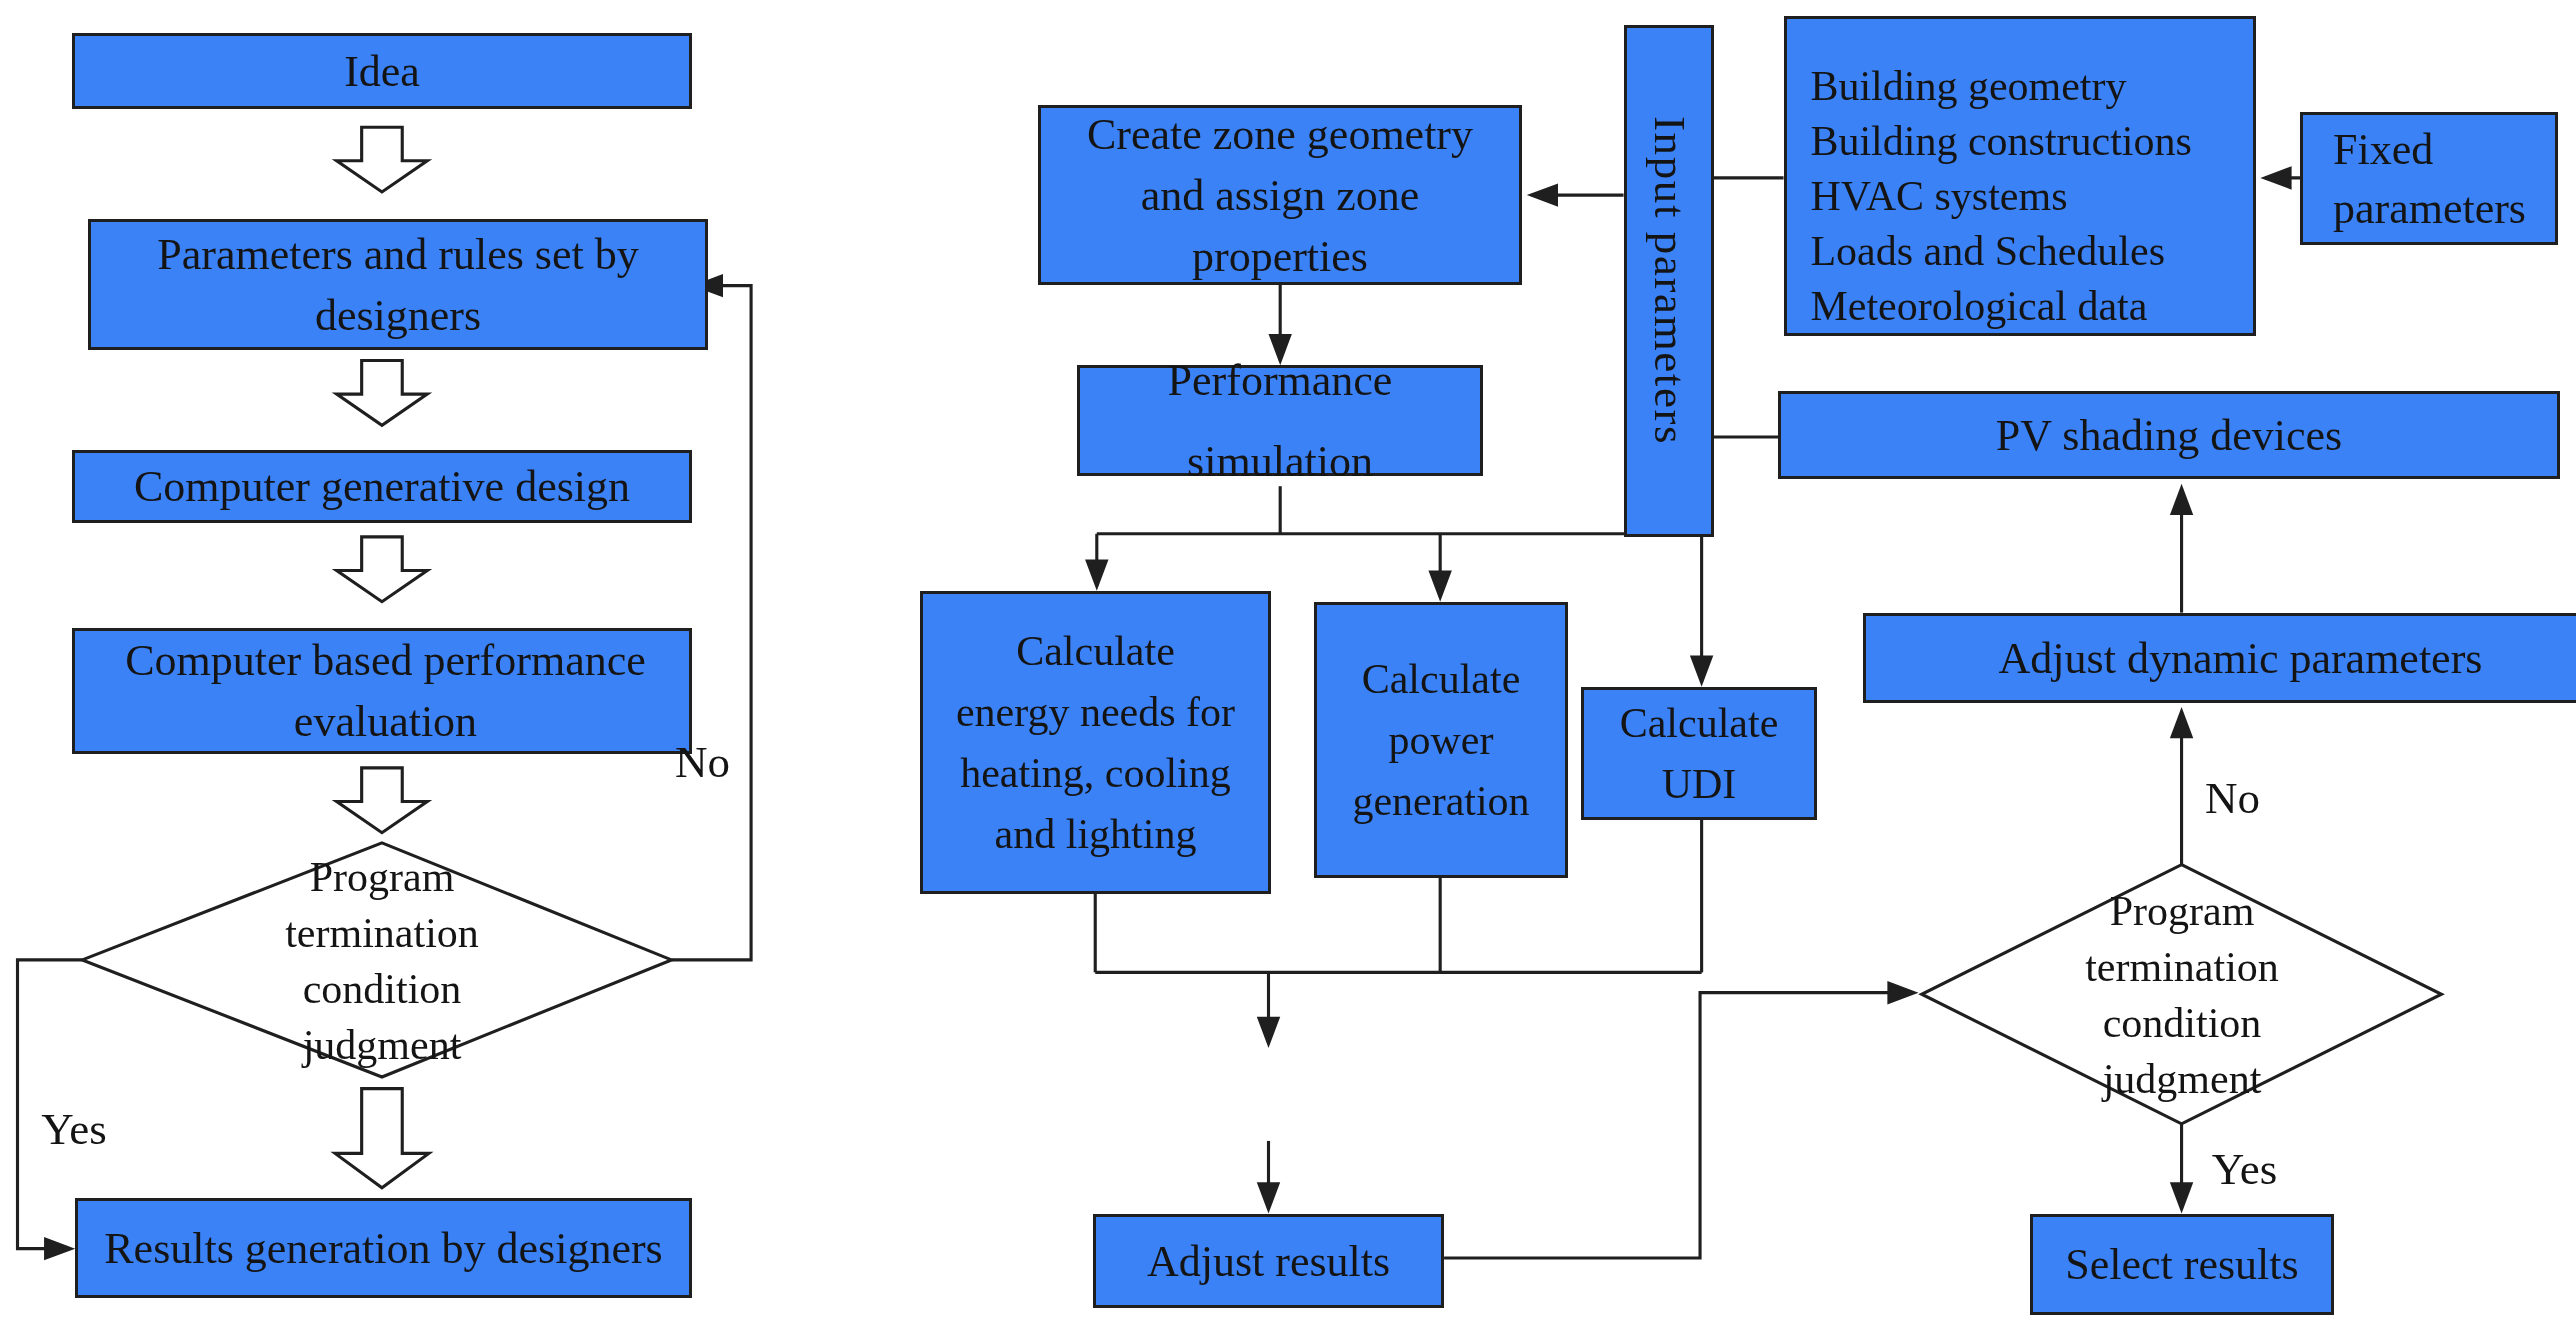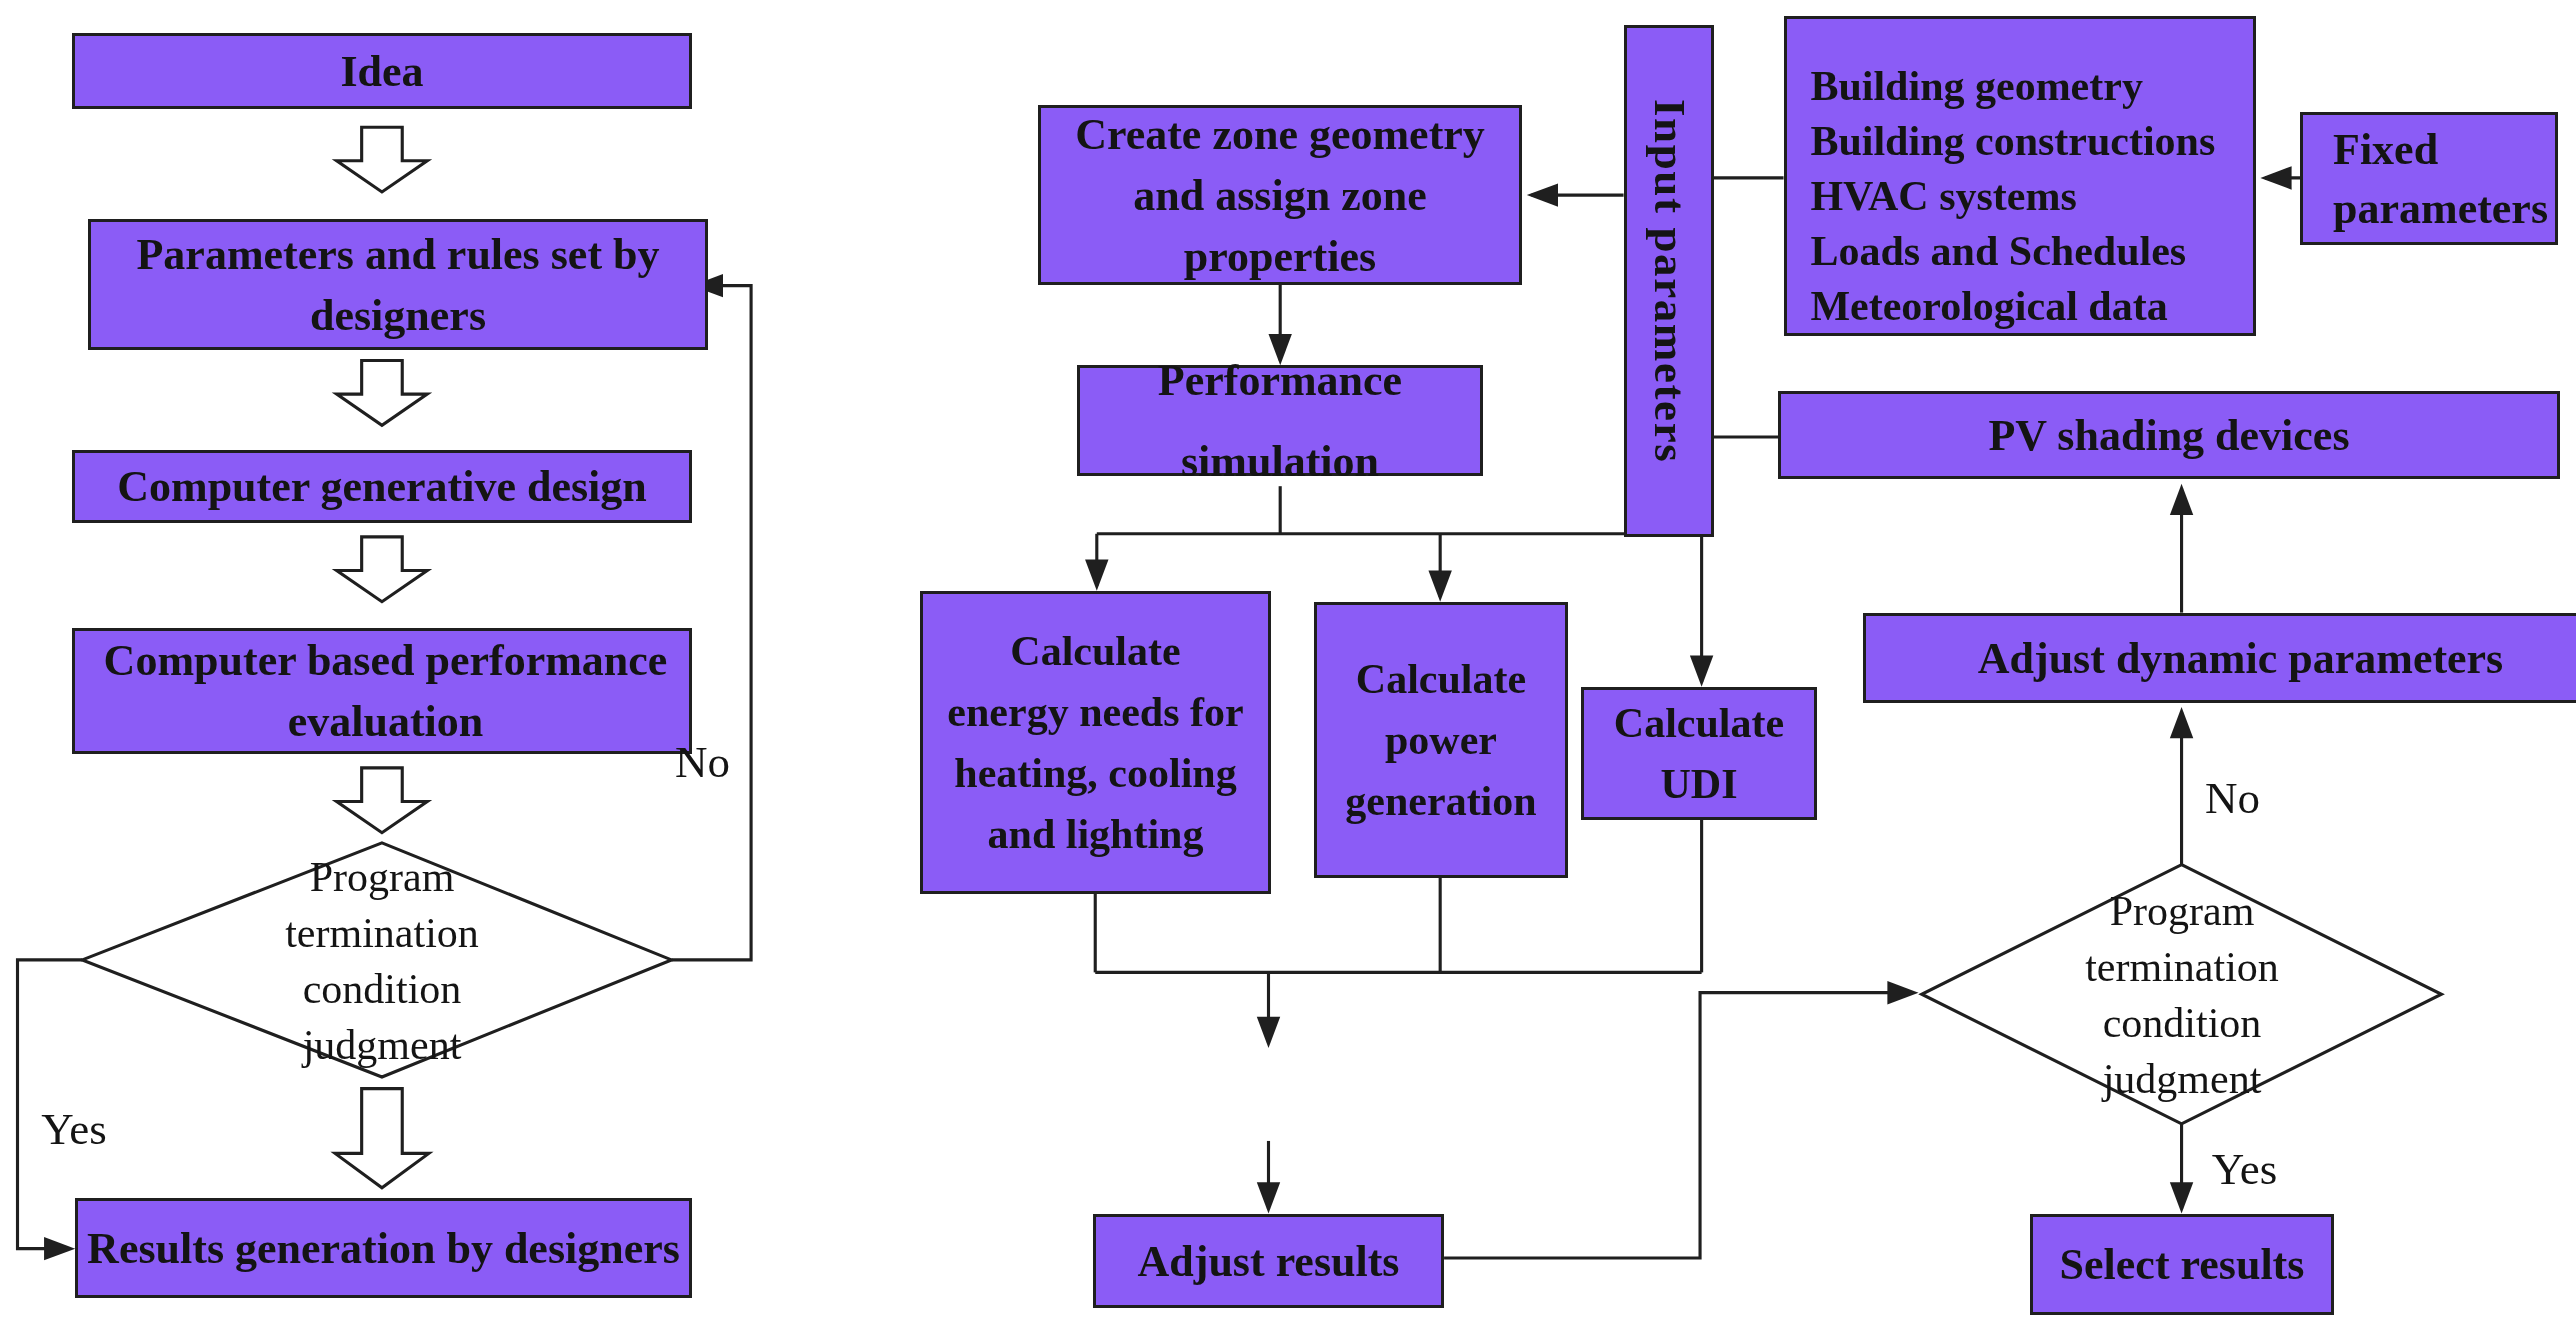--- a/index.html
+++ b/index.html
@@ -8,27 +8,26 @@
     width:2576px;height:1322px;
     background:#ffffff;
     font-family:"Liberation Serif","DejaVu Serif",serif;
     color:#141414;
     overflow:hidden;
   }
   #edges{position:absolute;left:0;top:0;width:2576px;height:1322px;}
   .node{
     position:absolute;
     border:3.1px solid #1f1f1f;
-    background:#8b5cf6;
+    background:#3b82f6;
     display:flex;flex-direction:column;
     align-items:center;justify-content:center;
     text-align:center;
     font-size:44px;line-height:61px;
     box-sizing:border-box;
-    font-weight:bold;
   }
   .node .line{white-space:nowrap;}
   .left-align{align-items:flex-start;text-align:left;}
   .diamond-text{
     position:absolute;display:flex;flex-direction:column;
     align-items:center;justify-content:center;text-align:center;
     font-size:42px;line-height:56px;background:transparent;border:none;
   }
   .edge-label{
     position:absolute;font-size:45px;line-height:45px;

